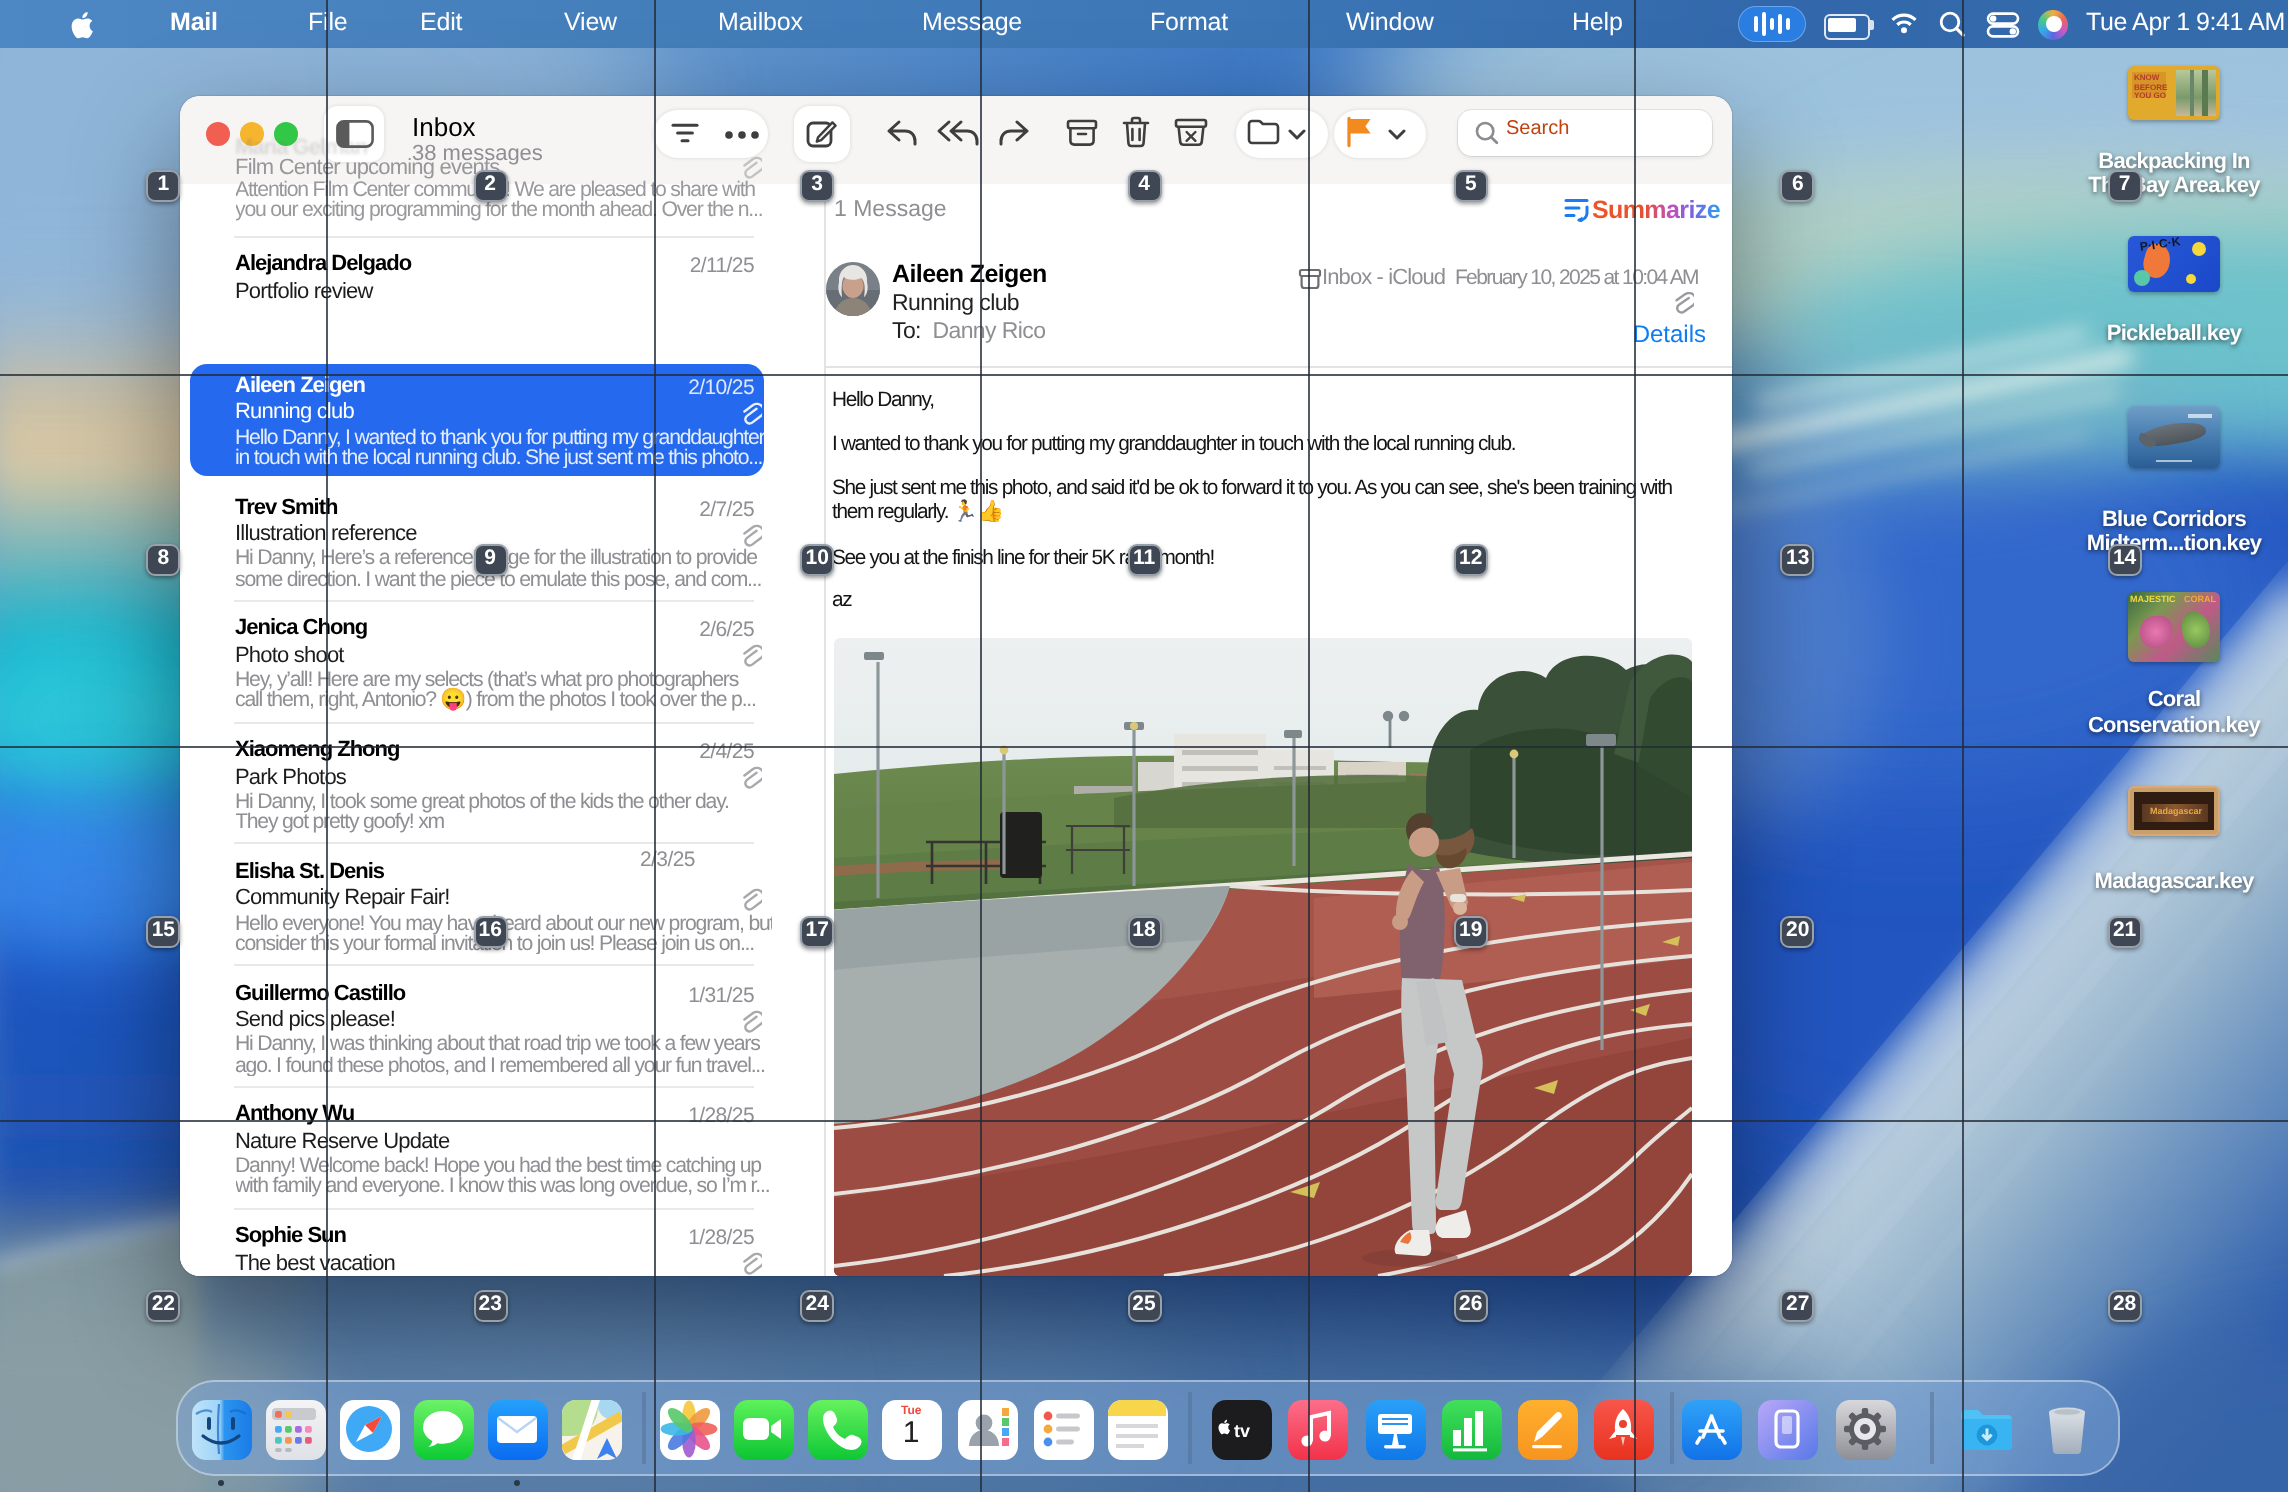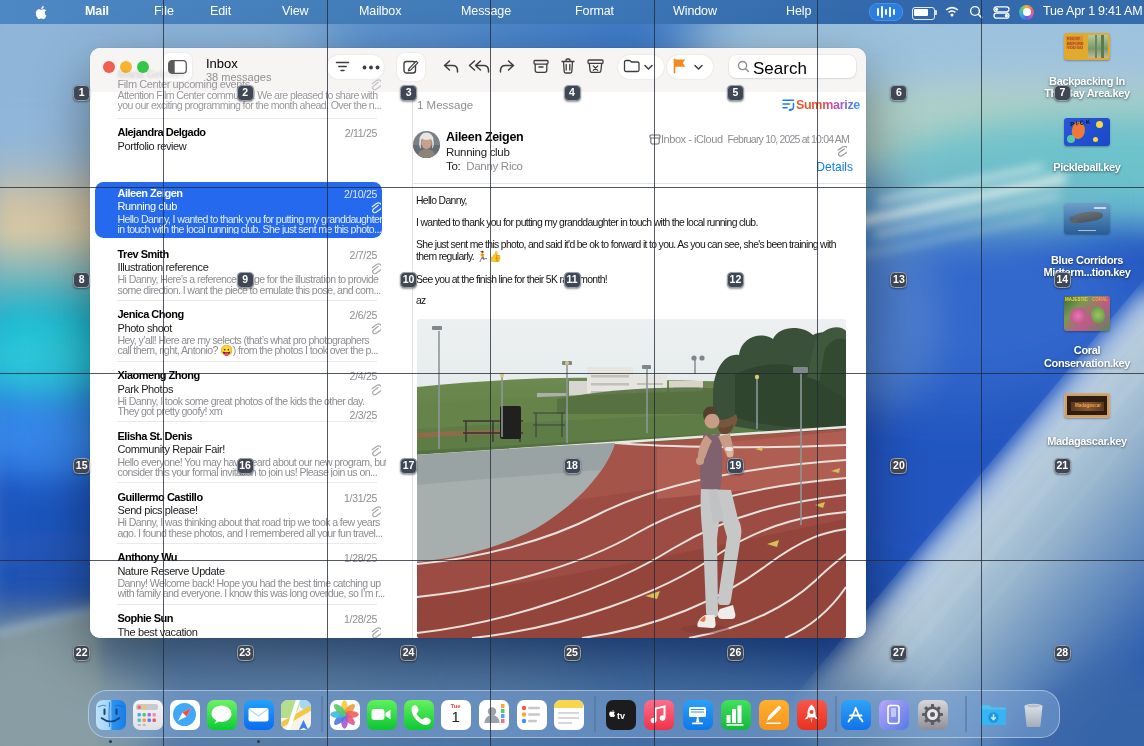--- a/index.html
+++ b/index.html
@@ -261,21 +261,21 @@
         <path d="M1.5 1.5h10.8l-2.6 3.6 2.6 3.6H1.5z" fill="#f38a1f"></path>
       </svg>
     <svg class="ticon" style="left:604px;top:16px" width="9" height="7" viewBox="0 0 9 7">
         <path d="M1 1.5 4.5 5 8 1.5" fill="none" stroke="#3e3e3e" stroke-width="1.5" stroke-linecap="round" stroke-linejoin="round"></path>
       </svg>
     <div class="pill" style="left:639px;top:7px;width:127px;height:23px;border-radius:7px;box-shadow:0 0 0 .5px rgba(0,0,0,.08),0 1px 2px rgba(0,0,0,.08)"></div>
     <svg style="position:absolute;left:647px;top:12px" width="13" height="13" viewBox="0 0 14 14">
         <circle cx="6" cy="6" r="4.4" fill="none" stroke="#8b8b90" stroke-width="1.4"></circle>
         <line x1="9.3" y1="9.3" x2="12.3" y2="12.3" stroke="#8b8b90" stroke-width="1.5" stroke-linecap="round"></line>
       </svg>
-    <div style="position:absolute;left:663px;top:11px;font-size:17px;color:#000000">Search</div>
+    <div style="position:absolute;left:663px;top:11px;font-size:10px;color:#c2410c">Search</div>
   </div>
   <div id="listpane"></div>
   <div id="msgpane"></div>
   <div id="rowwrap" style="position:absolute;left:0;top:0;width:322px;height:590px">
       <div style="position:absolute;left:27.5px;top:20px;font-size:11px;font-weight:bold;letter-spacing:-.5px;color:#666;opacity:.2;filter:blur(.8px)">Maria Gelman</div>
       <div style="position:absolute;left:27.5px;top:29.5px;font-size:11px;letter-spacing:-.4px;color:#97979b">Film Center upcoming events</div>
       <div style="position:absolute;left:27.5px;top:42px;width:268px;font-size:10.6px;letter-spacing:-.6px;line-height:10.4px;white-space:nowrap;overflow:hidden;color:#99999d">Attention Film Center community! We are pleased to share with<br>you our exciting programming for the month ahead. Over the n...</div>
       <div style="position:absolute;left:280px;top:30px;opacity:.6"><svg width="11" height="13" viewBox="0 0 11 12">
           <path d="M7.8 2.5 3.6 6.7a2.1 2.1 0 0 0 3 3l4-4a3.4 3.4 0 0 0-4.8-4.8L2 4.7" fill="none" stroke="#a0a0a5" stroke-width="1.2" stroke-linecap="round" transform="rotate(8 5.5 6)"></path>
         </svg></div>
@@ -308,21 +308,21 @@
       <div style="position:absolute;left:27px;top:251.95000000000002px;width:260px;height:1px;background:#e9e9e9"></div>
       <div style="position:absolute;left:27.5px;top:321.1px;font-size:11px;font-weight:bold;letter-spacing:-.5px;color:#000">Xiaomeng Zhong</div>
       <div style="position:absolute;left:230px;top:322.1px;width:57px;text-align:right;font-size:10.5px;letter-spacing:-.3px;color:#8e8e93">2/4/25</div>
       <div style="position:absolute;left:27.5px;top:334.6px;font-size:11px;letter-spacing:-.4px;color:#1c1c1e">Park Photos</div>
       <div style="position:absolute;left:27.5px;top:347.8px;width:268px;font-size:10.6px;letter-spacing:-.6px;line-height:10.4px;white-space:nowrap;overflow:hidden;color:#8e8e93">Hi Danny, I took some great photos of the kids the other day.<br>They got pretty goofy! xm</div>
       <div style="position:absolute;left:280px;top:335.1px"><svg width="11" height="13" viewBox="0 0 11 12">
           <path d="M7.8 2.5 3.6 6.7a2.1 2.1 0 0 0 3 3l4-4a3.4 3.4 0 0 0-4.8-4.8L2 4.7" fill="none" stroke="#a8a8ad" stroke-width="1.2" stroke-linecap="round" transform="rotate(8 5.5 6)"></path>
         </svg></div>
       <div style="position:absolute;left:27px;top:312.70000000000005px;width:260px;height:1px;background:#e9e9e9"></div>
       <div style="position:absolute;left:27.5px;top:381.85px;font-size:11px;font-weight:bold;letter-spacing:-.5px;color:#000">Elisha St. Denis</div>
-      <div style="position:absolute;left:230px;top:361px;width:57px;text-align:right;font-size:10.5px;letter-spacing:-.3px;color:#8e8e93">2/3/25</div>
+      <div style="position:absolute;left:230px;top:376px;width:57px;text-align:left;font-size:10.5px;letter-spacing:-.3px;color:#8e8e93">2/3/25</div>
       <div style="position:absolute;left:27.5px;top:395.35px;font-size:11px;letter-spacing:-.4px;color:#1c1c1e">Community Repair Fair!</div>
       <div style="position:absolute;left:27.5px;top:408.55px;width:268px;font-size:10.6px;letter-spacing:-.6px;line-height:10.4px;white-space:nowrap;overflow:hidden;color:#8e8e93">Hello everyone! You may have heard about our new program, but<br>consider this your formal invitation to join us! Please join us on...</div>
       <div style="position:absolute;left:280px;top:395.85px"><svg width="11" height="13" viewBox="0 0 11 12">
           <path d="M7.8 2.5 3.6 6.7a2.1 2.1 0 0 0 3 3l4-4a3.4 3.4 0 0 0-4.8-4.8L2 4.7" fill="none" stroke="#a8a8ad" stroke-width="1.2" stroke-linecap="round" transform="rotate(8 5.5 6)"></path>
         </svg></div>
       <div style="position:absolute;left:27px;top:373.45000000000005px;width:260px;height:1px;background:#e9e9e9"></div>
       <div style="position:absolute;left:27.5px;top:442.6px;font-size:11px;font-weight:bold;letter-spacing:-.5px;color:#000">Guillermo Castillo</div>
       <div style="position:absolute;left:230px;top:443.6px;width:57px;text-align:right;font-size:10.5px;letter-spacing:-.3px;color:#8e8e93">1/31/25</div>
       <div style="position:absolute;left:27.5px;top:456.1px;font-size:11px;letter-spacing:-.4px;color:#1c1c1e">Send pics please!</div>
       <div style="position:absolute;left:27.5px;top:469.3px;width:268px;font-size:10.6px;letter-spacing:-.6px;line-height:10.4px;white-space:nowrap;overflow:hidden;color:#8e8e93">Hi Danny, I was thinking about that road trip we took a few years<br>ago. I found these photos, and I remembered all your fun travel...</div>

